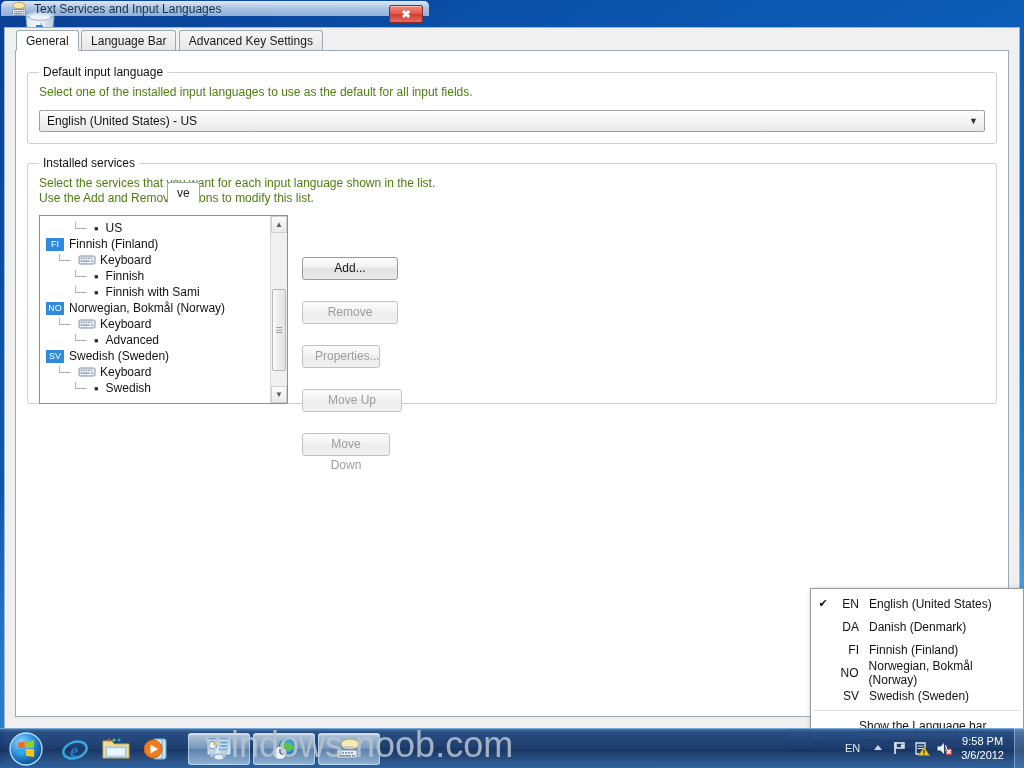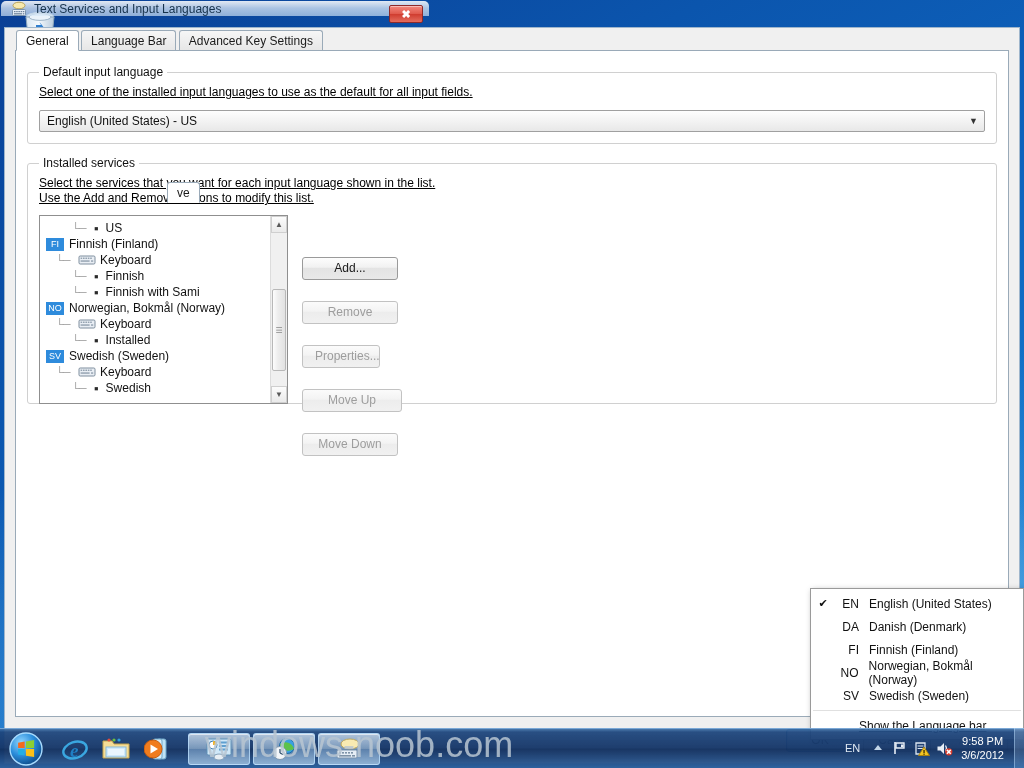--- a/index.html
+++ b/index.html
@@ -126,21 +126,21 @@
   }
   .tab.active { background:#fff; border-bottom:1px solid #fff; position:relative; z-index:2; }
   .tabpanel {
     position:absolute; left:8px; right:8px; top:22px; bottom:44px;
     background:#fff; border:1px solid #9aaab8;
   }
   .groupbox {
     border:1px solid #d7d7d7; border-radius:3px; margin: 12px 12px 0 12px; padding: 10px 12px 12px 12px;
     position:relative;
   }
-  .gb-text { font-size:12px; color:#000000; line-height:16px;text-decoration:underline; }
+  .gb-text { font-size:12px; color:#4d7c0f; line-height:16px; }
   .win-btn {
     height:23px; min-width:110px; padding: 0 12px;
     border:1px solid #9a9a9a; border-radius:3px;
     background: linear-gradient(180deg,#fdfdfd 0%, #f1f1f1 45%, #e3e3e3 46%, #e9e9e9 100%);
     font-size:12px; color:#1a1a1a; line-height:21px; text-align:center;
     font-family: "Liberation Sans", sans-serif;
   }
   .win-btn.disabled { color:#9d9d9d; border-color:#c2c2c2;
     background: linear-gradient(180deg,#fbfbfb 0%, #f3f3f3 45%, #ececec 46%, #f1f1f1 100%); }
   .win-btn.default { border-color:#3c7fb1; box-shadow: 0 0 0 1px #aed2ef inset;
@@ -496,21 +496,21 @@
                         <rect x="13" y="7.4" width="2.2" height="1.3"></rect>
                       </g>
                     </svg>
                 </span>
                 <span>Keyboard</span>
               </div>
 
               <div class="tnode" style="padding-left:26px;">
                 <span class="tline">└─</span>
                 <span class="bullet">▪</span>
-                <span>Installed</span>
+                <span>Advanced</span>
               </div>
 
               <div class="tnode">
                 <span class="langtag">SV</span>
                 <span>Swedish (Sweden)</span>
               </div>
 
               <div class="tnode" style="padding-left:10px;">
                 <span class="tline">└─</span>
                 <span class="kbicon">
@@ -543,21 +543,21 @@
               <div class="thumb" style="top:73px; height:82px;">☰</div>
               <div class="arrowbtn" style="position:absolute;left:0;right:0;bottom:0;">▼</div>
             </div>
           </div>
 
           <div style="display:flex; flex-direction:column; gap:21px; padding-top:42px;">
             <div class="win-btn" style="width:96px;min-width:0;">Add...</div>
             <div class="win-btn disabled" style="width:96px;min-width:0;">Remove</div>
             <div class="win-btn disabled" style="width:78px;min-width:0;">Properties...</div>
             <div class="win-btn disabled" style="width:100px;min-width:0;">Move Up</div>
-            <div class="win-btn disabled" style="width:96px;min-width:0;">Move Down</div>
+            <div class="win-btn disabled" style="width:88px;min-width:0;">Move Down</div>
           </div>
         </div>
       </fieldset>
     </div>
 
     <div style="position:absolute; right:11px; bottom:11px; display:flex; gap:9px;">
       <div class="win-btn default" style="width:68px;min-width:0;">OK</div>
       <div class="win-btn" style="width:68px;min-width:0;">Cancel</div>
       <div class="win-btn disabled" style="width:68px;min-width:0;">Apply</div>
     </div>

